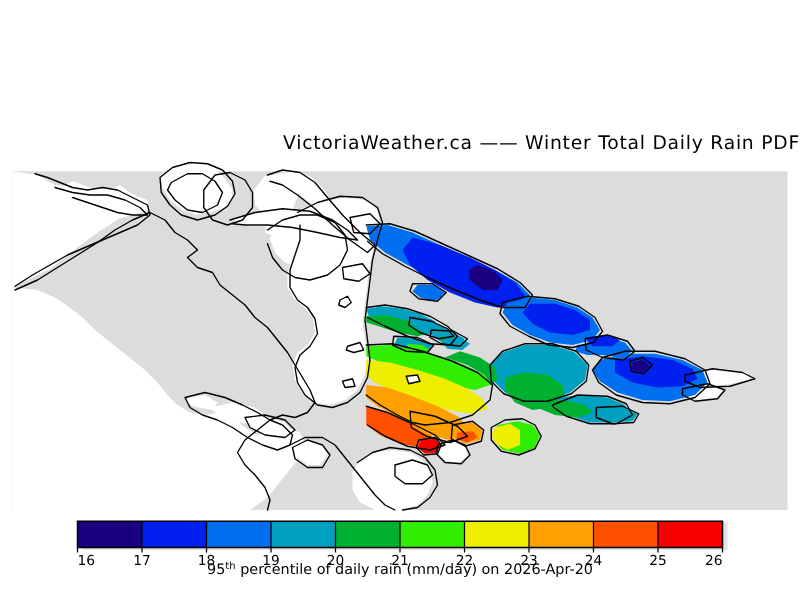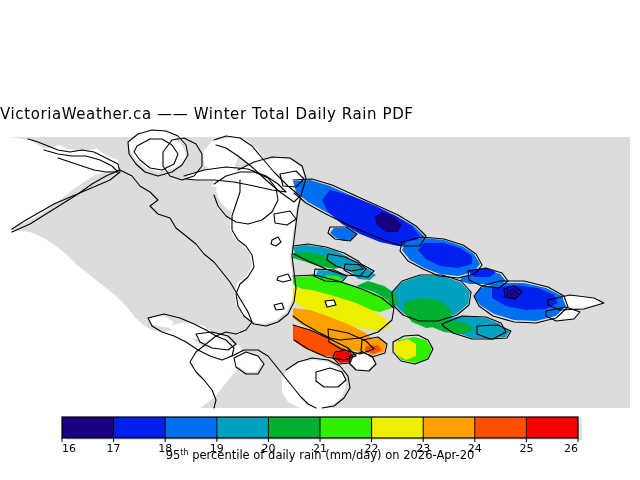--- a/index.html
+++ b/index.html
@@ -13,21 +13,21 @@
     height: 480px;
     background: #ffffff;
     font-family: "DejaVu Sans", sans-serif;
     overflow: hidden;
   }
   #title {
     position: absolute;
     left: 0;
     top: 105px;
     width: 640px;
-    text-align: left;
+    text-align: right;
     font-family: "DejaVu Sans", sans-serif;
     font-size: 15px;
     letter-spacing: 0.6px;
     color: #000000;
     white-space: pre;
   }
   #map-wrap {
     position: absolute;
     left: 0;
     top: 0;

